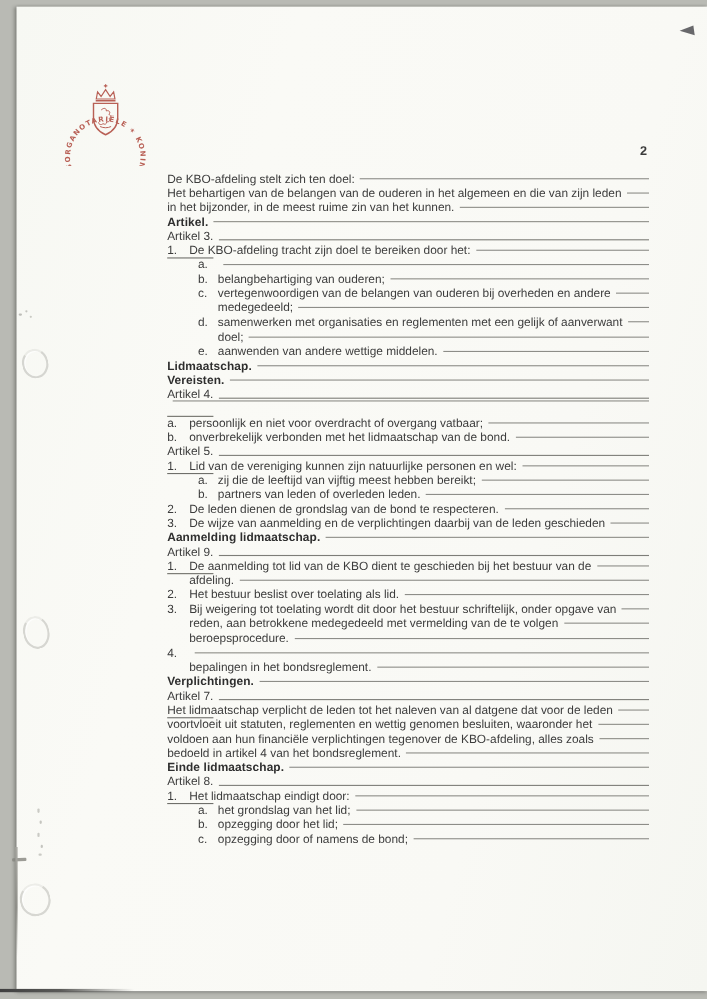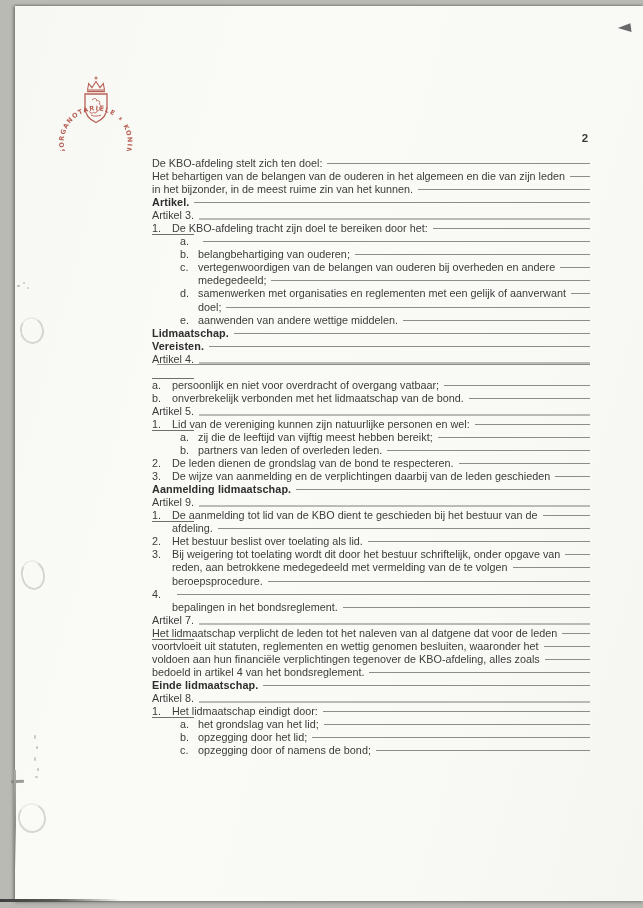--- a/index.html
+++ b/index.html
@@ -122,20 +122,21 @@
       <div class="row i0 s-b"><span class="txt">Aanmelding lidmaatschap.</span><span class="fill"></span></div>
       <div class="row i0 s-a"><span class="txt">Artikel 9.</span><span class="fill"></span></div>
       <div class="row i1"><span class="marker">1.</span><span class="txt">De aanmelding tot lid van de KBO dient te geschieden bij het bestuur van de</span><span class="fill"></span></div>
       <div class="row i1"><span class="marker"></span><span class="txt">afdeling.</span><span class="fill"></span></div>
       <div class="row i1"><span class="marker">2.</span><span class="txt">Het bestuur beslist over toelating als lid.</span><span class="fill"></span></div>
       <div class="row i1"><span class="marker">3.</span><span class="txt">Bij weigering tot toelating wordt dit door het bestuur schriftelijk, onder opgave van</span><span class="fill"></span></div>
       <div class="row i1"><span class="marker"></span><span class="txt">reden, aan betrokkene medegedeeld met vermelding van de te volgen</span><span class="fill"></span></div>
       <div class="row i1"><span class="marker"></span><span class="txt">beroepsprocedure.</span><span class="fill"></span></div>
       <div class="row i1"><span class="marker">4.</span><span class="fill"></span></div>
       <div class="row i1"><span class="marker"></span><span class="txt">bepalingen in het bondsreglement.</span><span class="fill"></span></div>
+      <div class="row i0 s-b"><span class="txt">Verplichtingen.</span><span class="fill"></span></div>
       <div class="row i0 s-a"><span class="txt">Artikel 7.</span><span class="fill"></span></div>
       <div class="row i0"><span class="txt">Het lidmaatschap verplicht de leden tot het naleven van al datgene dat voor de leden</span><span class="fill"></span></div>
       <div class="row i0"><span class="txt">voortvloeit uit statuten, reglementen en wettig genomen besluiten, waaronder het</span><span class="fill"></span></div>
       <div class="row i0"><span class="txt">voldoen aan hun financiële verplichtingen tegenover de KBO-afdeling, alles zoals</span><span class="fill"></span></div>
       <div class="row i0"><span class="txt">bedoeld in artikel 4 van het bondsreglement.</span><span class="fill"></span></div>
       <div class="row i0 s-b"><span class="txt">Einde lidmaatschap.</span><span class="fill"></span></div>
       <div class="row i0 s-a"><span class="txt">Artikel 8.</span><span class="fill"></span></div>
       <div class="row i1"><span class="marker">1.</span><span class="txt">Het lidmaatschap eindigt door:</span><span class="fill"></span></div>
       <div class="row i2"><span class="marker">a.</span><span class="txt">het grondslag van het lid;</span><span class="fill"></span></div>
       <div class="row i2"><span class="marker">b.</span><span class="txt">opzegging door het lid;</span><span class="fill"></span></div>

